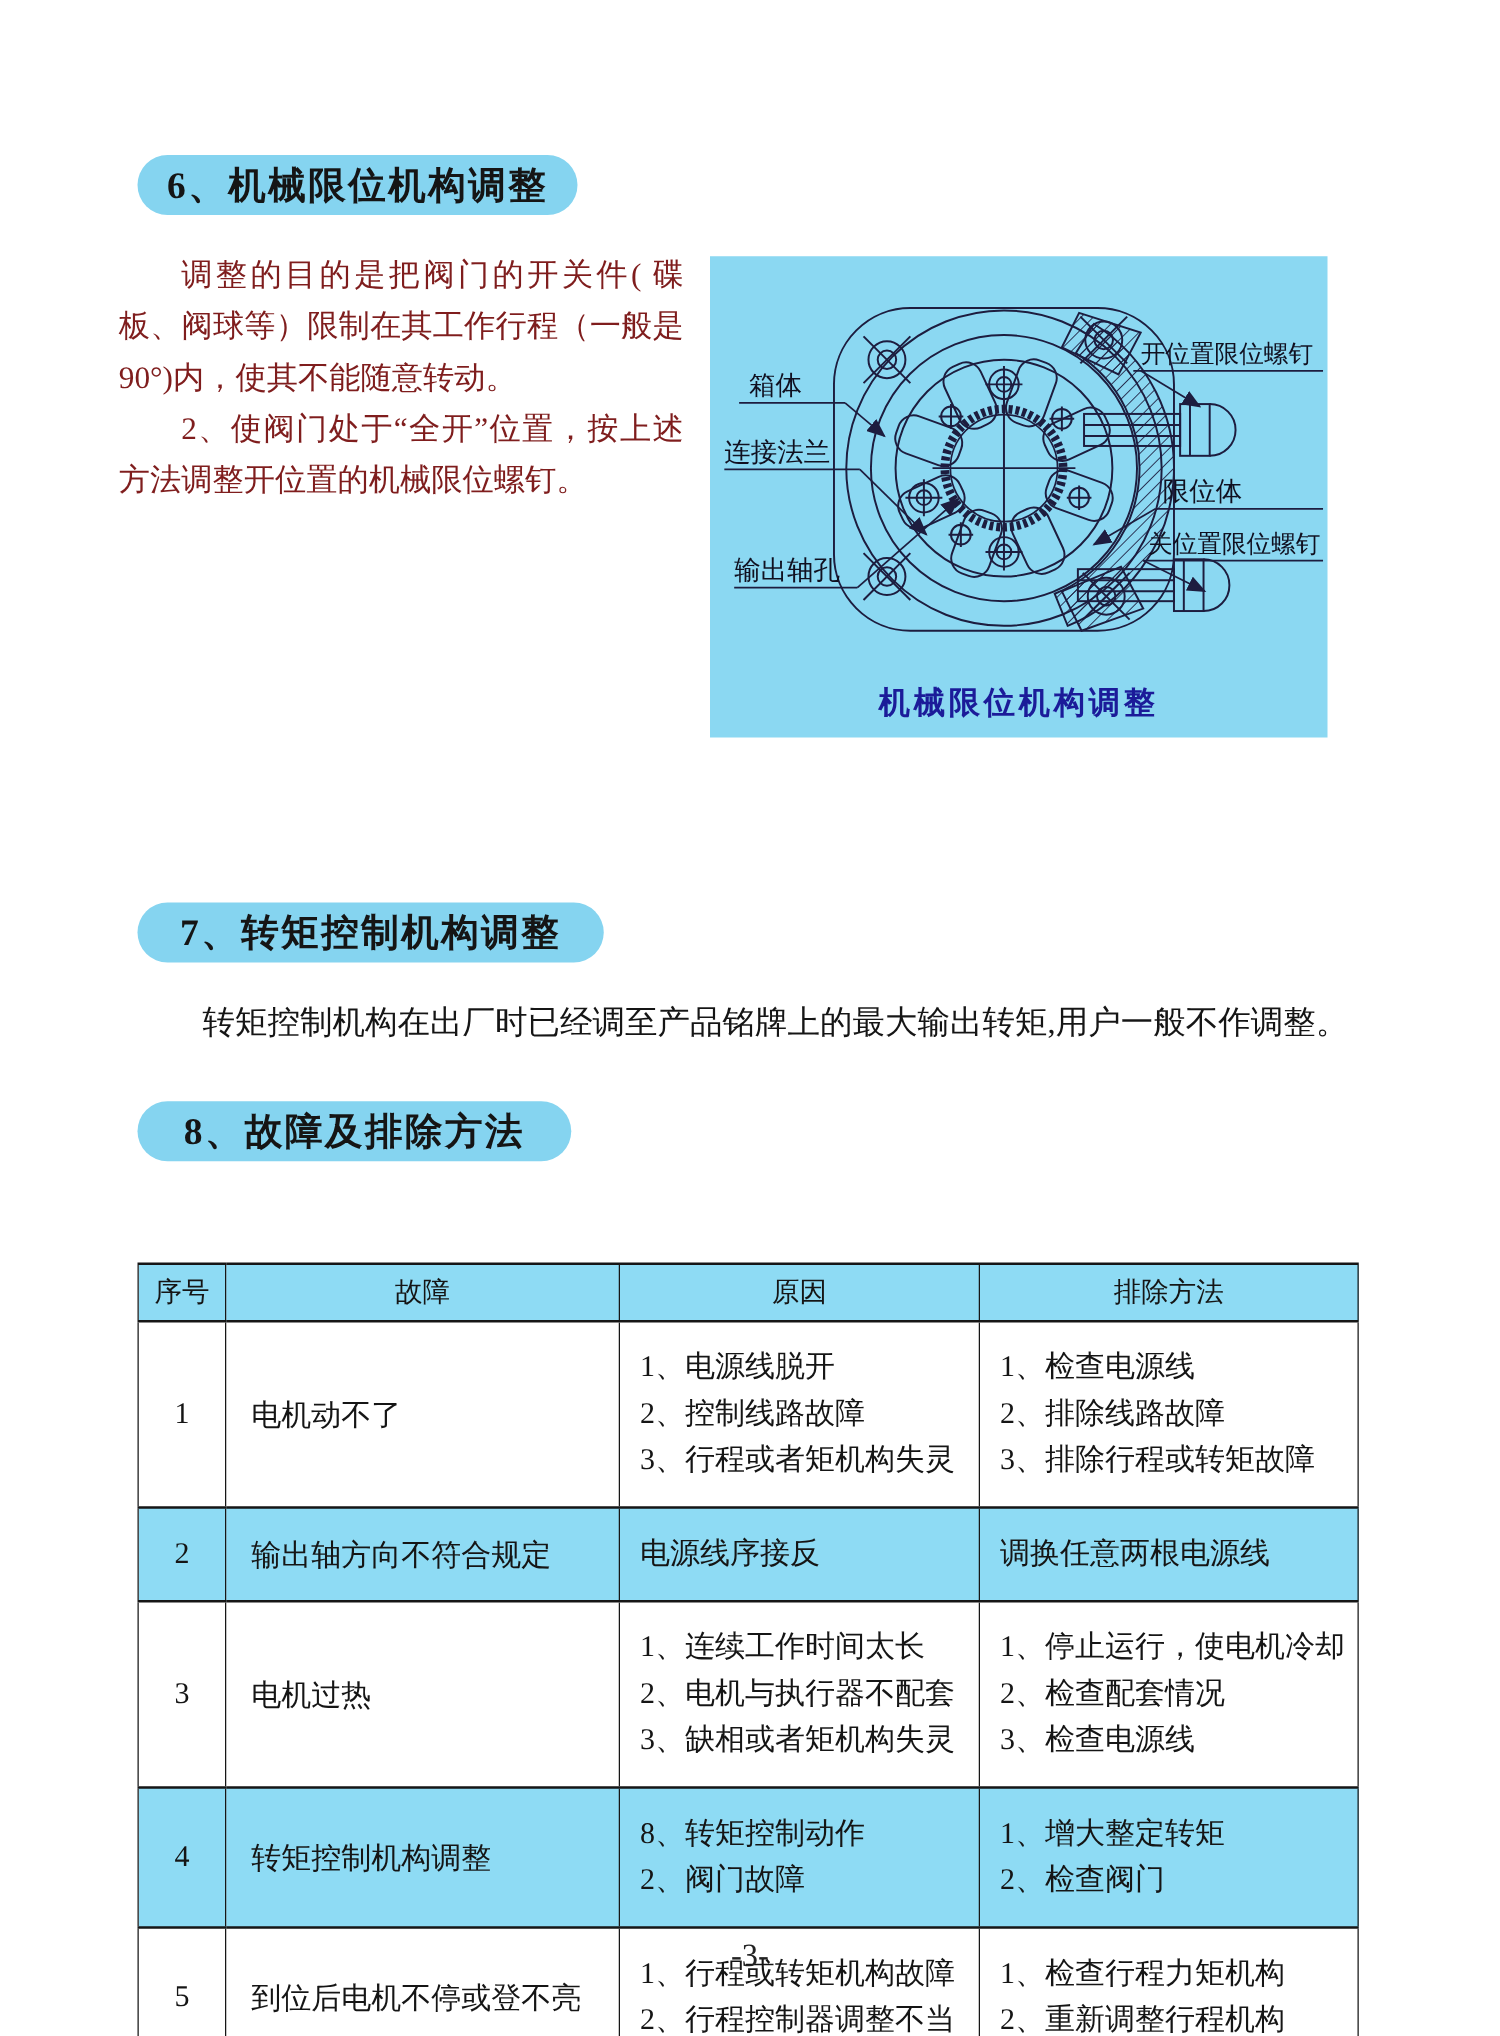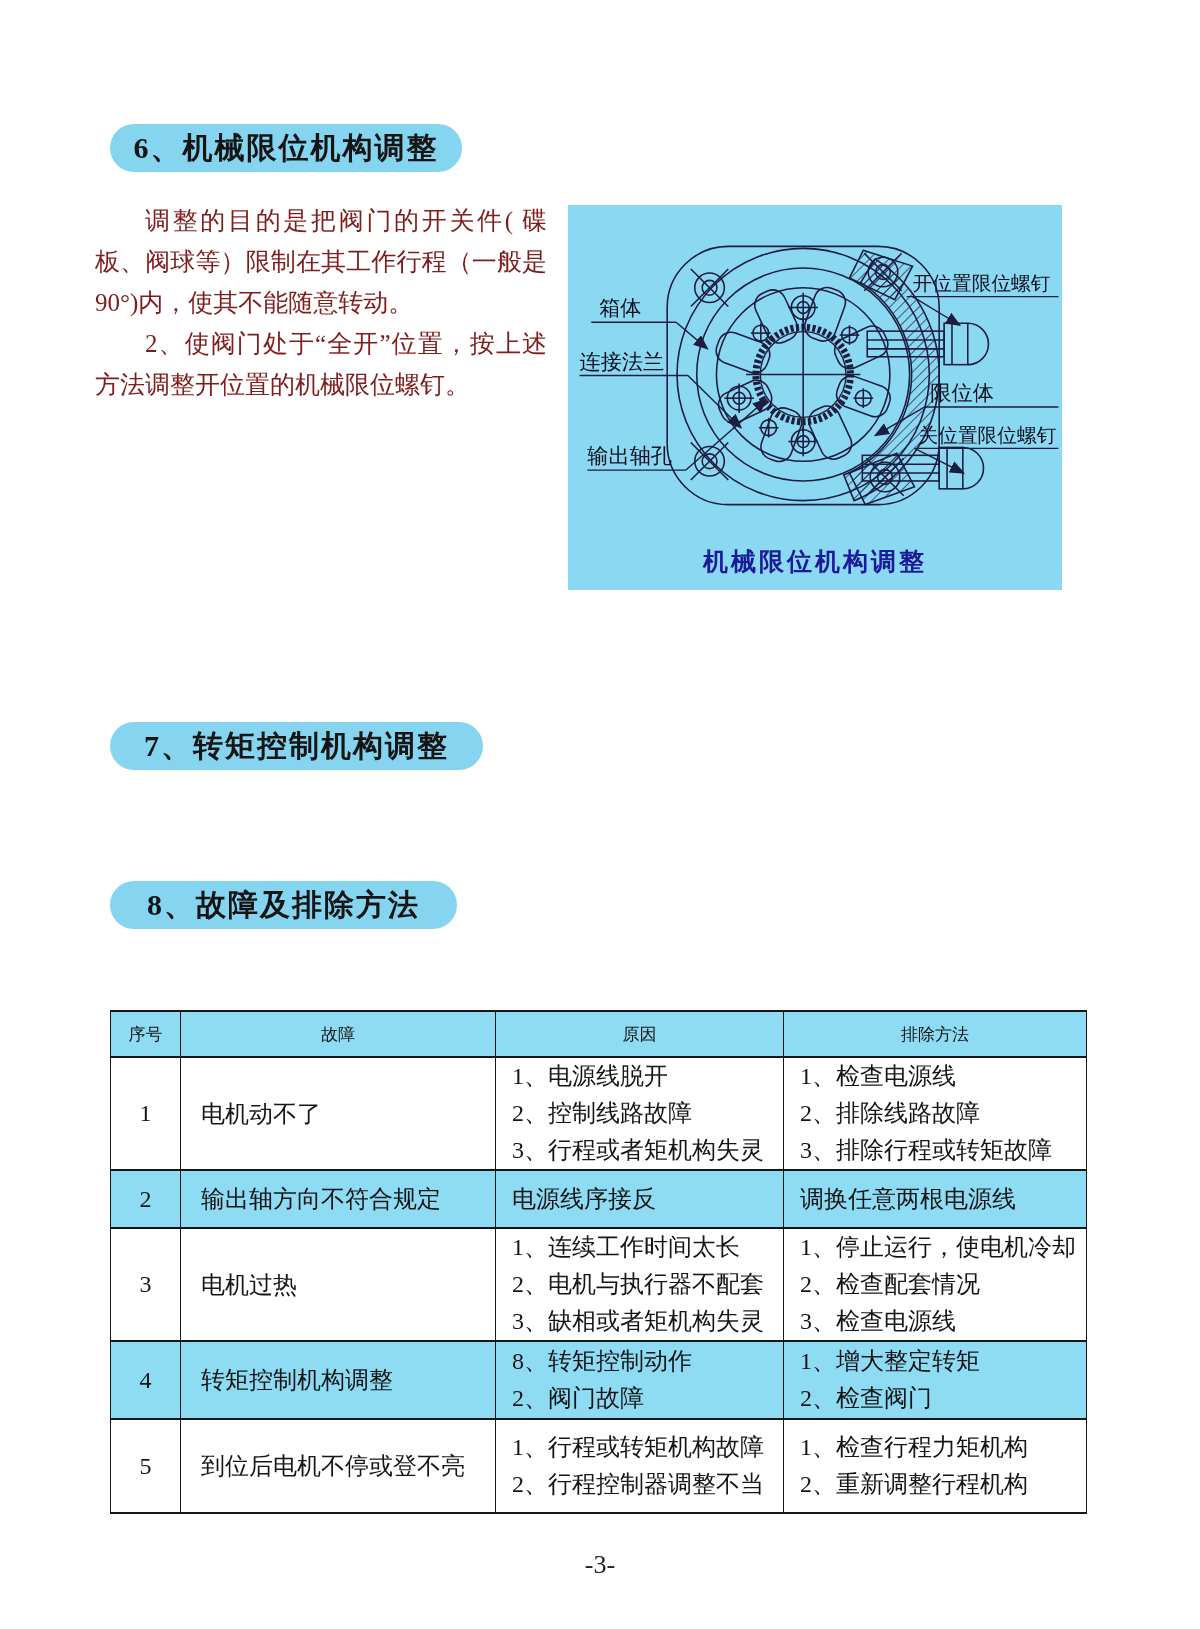--- a/index.html
+++ b/index.html
@@ -35,25 +35,25 @@
   #fault-table{
     position:absolute;left:110px;top:1010px;width:976px;
     border-collapse:collapse;table-layout:fixed;
     font-size:24px;color:#151515;
   }
   #fault-table td{
     border-left:1.6px solid var(--border-dark,#161616);
     border-right:1.6px solid var(--border-dark,#161616);
     border-top:2.6px solid var(--border-dark,#161616);
     border-bottom:2.6px solid var(--border-dark,#161616);
-    vertical-align:middle;padding:0 8px;
+    vertical-align:middle;padding:18px 8px;
   }
   #fault-table tr.head td{
     background:var(--table-stripe,#8edbf4);
-    text-align:center;font-size:17px;height:40px;padding:2px;
+    text-align:center;font-size:22px;height:40px;padding:2px;
   }
   #fault-table tr.stripe td{background:var(--table-stripe,#8edbf4);}
   #fault-table td.no{text-align:center;}
   #fault-table td.fault{padding-left:20px;}
   #fault-table td.list{padding-left:16px;}
   #fault-table .cell-line{line-height:37px;}
   #page-number{
     position:absolute;left:0;top:1550px;width:1200px;text-align:center;
     font-size:26px;color:#222;
   }
@@ -243,20 +243,21 @@
         <line x1="348" y1="247" x2="398" y2="272" stroke="#1d1d3f" stroke-width="1.4" marker-end="url(#arr)"></line>
       </g>
     </svg>
     <div id="diagram-caption">机械限位机构调整</div>
   </div>
 
   <div class="pill" style="left:110px;top:722px;width:373px;">
     <span>7、转矩控制机构调整</span>
   </div>
 
+  <div id="s7-para">转矩控制机构在出厂时已经调至产品铭牌上的最大输出转矩,用户一般不作调整。</div>
 
   <div class="pill" style="left:110px;top:881px;width:347px;">
     <span>8、故障及排除方法</span>
   </div>
 
   <table id="fault-table">
     <colgroup>
         <col style="width:70px">
         <col style="width:315px">
         <col style="width:288px">

